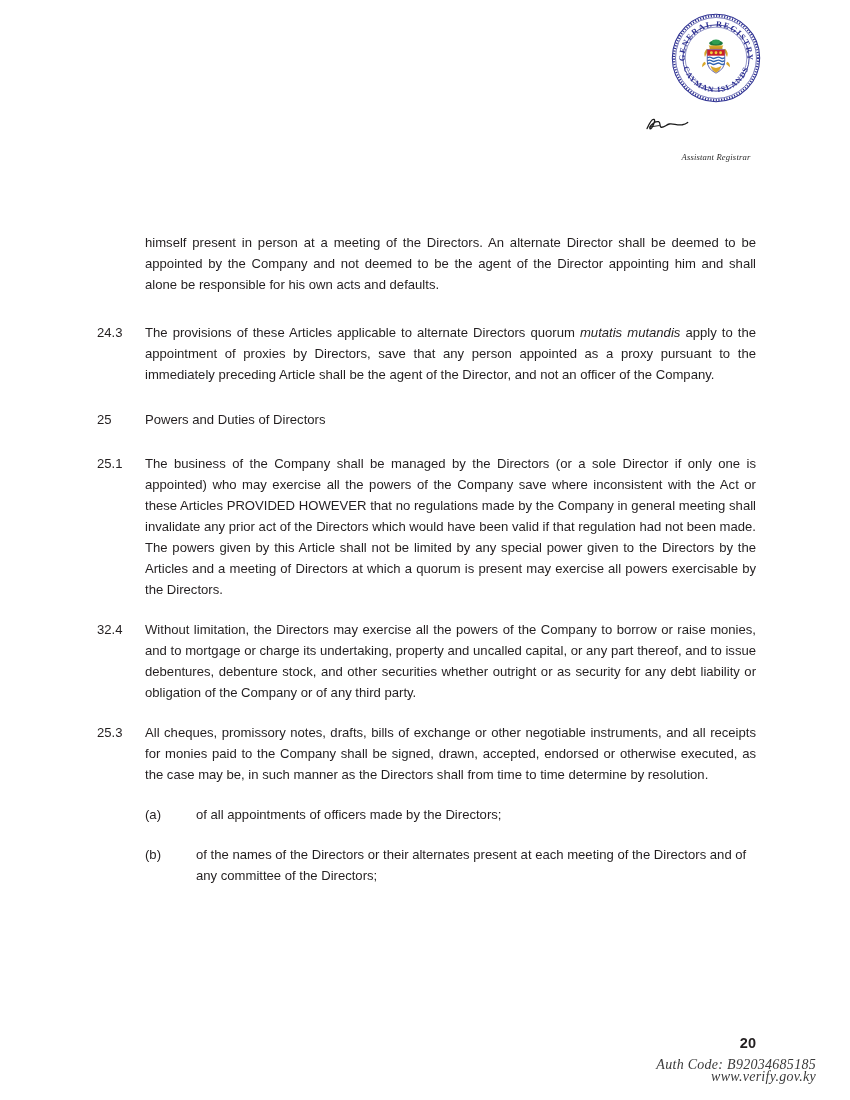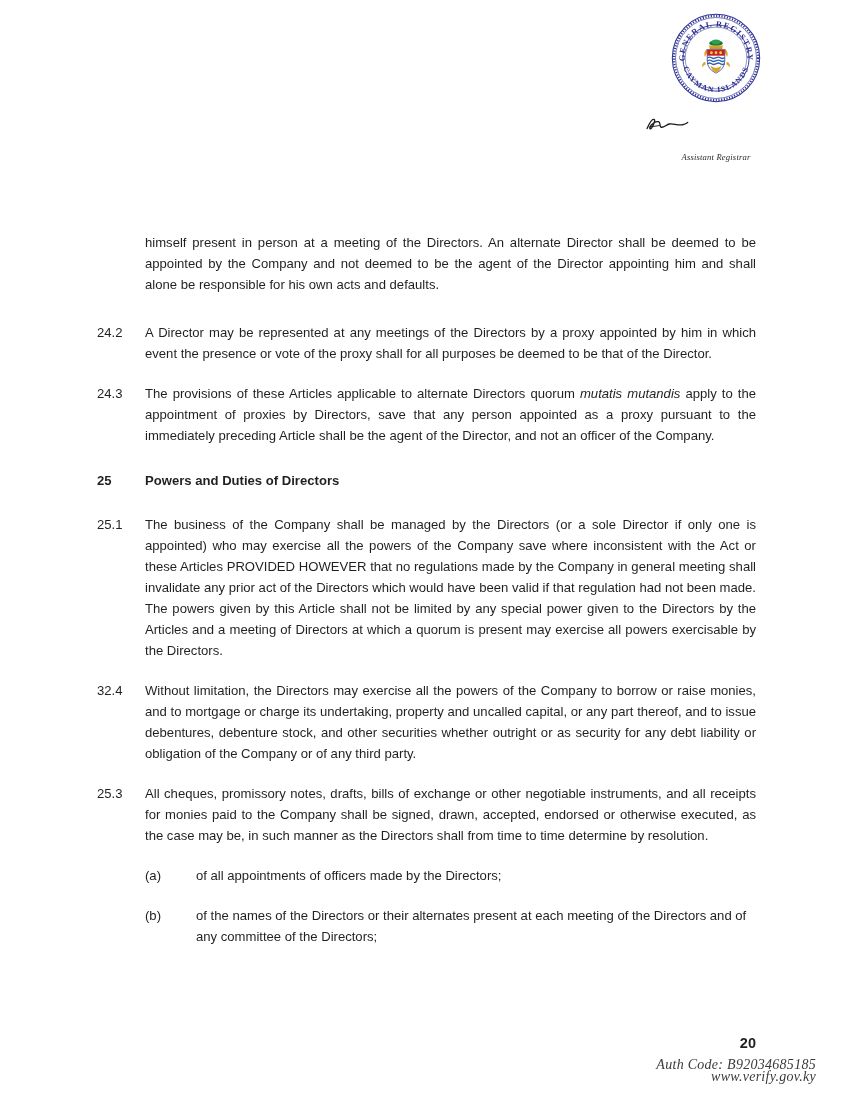--- a/index.html
+++ b/index.html
@@ -96,21 +96,21 @@
     text-justify: inter-word;
     hyphens: none;
   }
   .clause.no-num .num { visibility: hidden; }
   .clause.heading {
     margin-top: 24px;
     margin-bottom: 23px;
   }
   .clause.heading .num,
   .clause.heading .txt {
-    font-weight: bold;
+    font-weight: normal;
     text-align: left;
   }
   .clause.intro-para { margin-bottom: 27px; }
 
   .subclause {
     display: flex;
     align-items: flex-start;
     margin-left: 48px;
     margin-bottom: 19px;
   }
@@ -221,24 +221,20 @@
     <div class="registrar-title">Assistant Registrar</div>
   </div>
 
   <div class="body-area">
 
     <div class="clause no-num intro-para">
       <div class="num"></div>
       <div class="txt">himself present in person at a meeting of the Directors.  An alternate Director shall be deemed to be appointed by the Company and not deemed to be the agent of the Director appointing him and shall alone be responsible for his own acts and defaults.</div>
     </div>
 
-    <div class="clause">
-      <div class="num">24.2</div>
-      <div class="txt">A Director may be represented at any meetings of the Directors by a proxy appointed by him in which event the presence or vote of the proxy shall for all purposes be deemed to be that of the Director.</div>
-    </div>
 
     <div class="clause">
       <div class="num">24.3</div>
       <div class="txt"><span>The provisions of these Articles applicable to alternate Directors quorum </span><span class="itl">mutatis mutandis</span><span> apply to the appointment of proxies by Directors, save that any person appointed as a proxy pursuant to the immediately preceding Article shall be the agent of the Director, and not an officer of the Company.</span></div>
     </div>
 
     <div class="clause heading">
       <div class="num">25</div>
       <div class="txt">Powers and Duties of Directors</div>
     </div>

